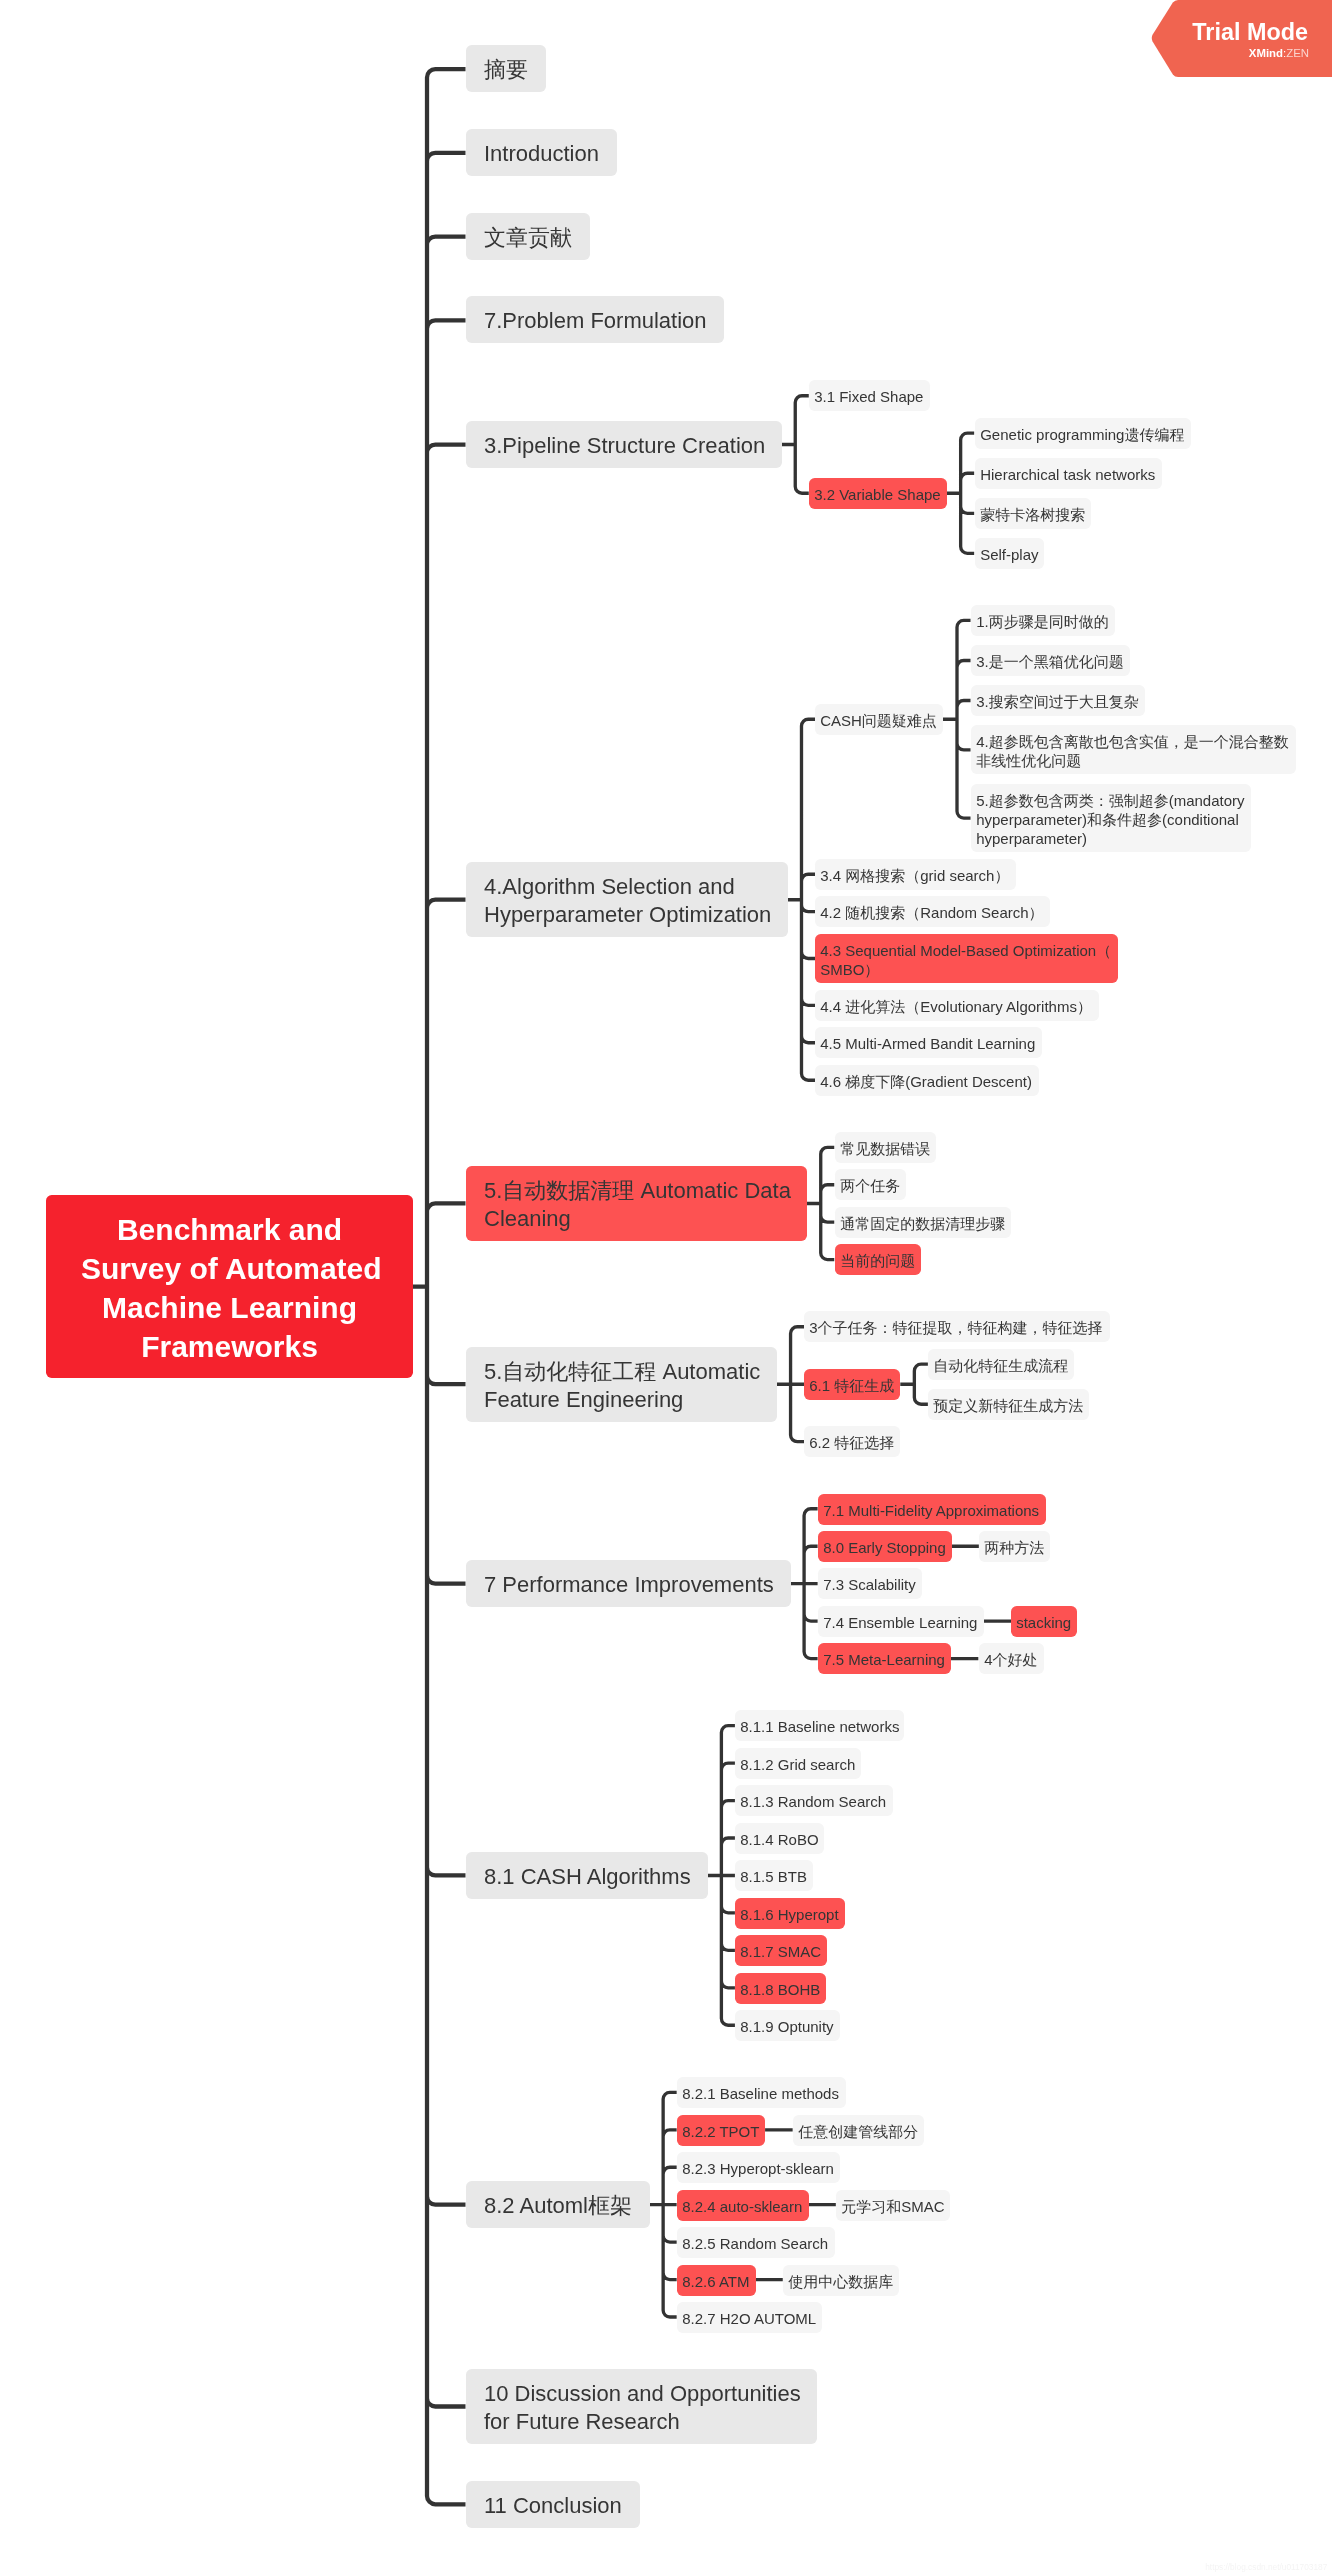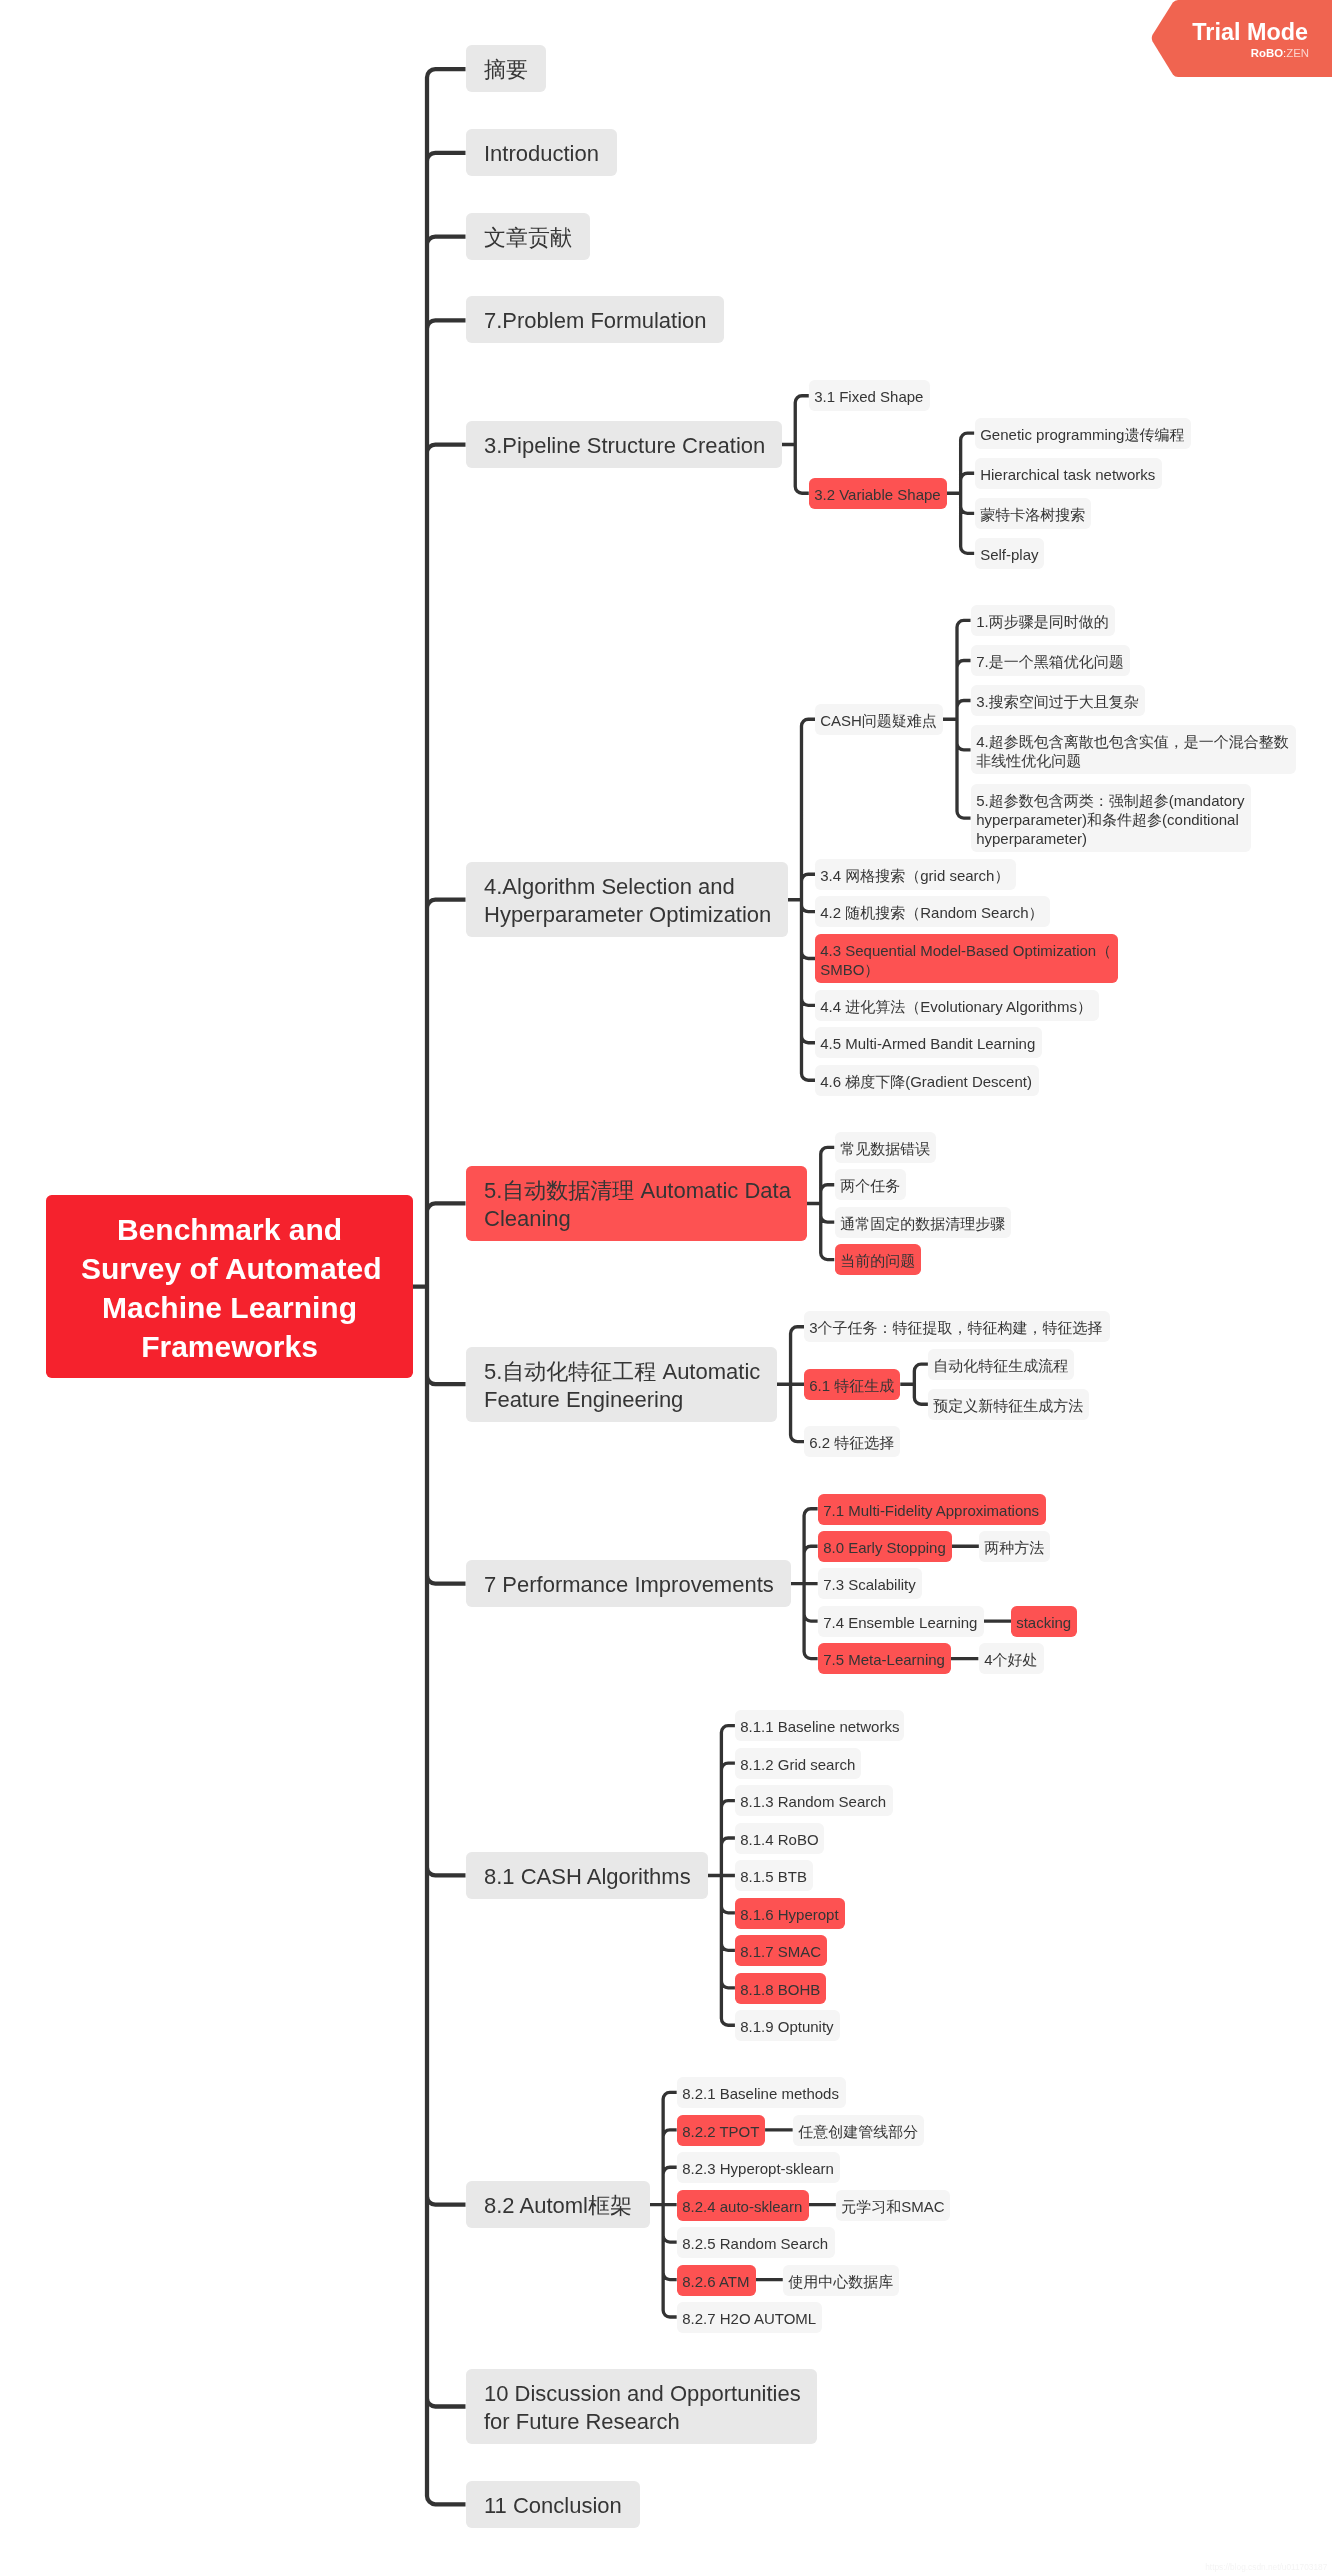--- a/index.html
+++ b/index.html
@@ -37,21 +37,21 @@
       <div class="node topic" style="left: 809px; top: 380px; width: 121px; height: 31px; font: 400 15px / 19px &quot;Liberation Sans&quot;, sans-serif; padding: 7.3px 5.2px 4.7px; background: rgb(245, 245, 245); color: rgb(53, 53, 53);">3.1 Fixed Shape</div>
       <div class="node topic" style="left: 809px; top: 478px; width: 138px; height: 31px; font: 400 15px / 19px &quot;Liberation Sans&quot;, sans-serif; padding: 7.3px 5.2px 4.7px; background: rgb(253, 82, 82); color: rgb(53, 53, 53);">3.2 Variable Shape</div>
       <div class="node topic" style="left: 975px; top: 418px; width: 216px; height: 31px; font: 400 15px / 19px &quot;Liberation Sans&quot;, sans-serif; padding: 7.3px 5.2px 4.7px; background: rgb(245, 245, 245); color: rgb(53, 53, 53);">Genetic programming遗传编程</div>
       <div class="node topic" style="left: 975px; top: 458px; width: 187px; height: 31px; font: 400 15px / 19px &quot;Liberation Sans&quot;, sans-serif; padding: 7.3px 5.2px 4.7px; background: rgb(245, 245, 245); color: rgb(53, 53, 53);">Hierarchical task networks</div>
       <div class="node topic" style="left: 975px; top: 498px; width: 116px; height: 31px; font: 400 15px / 19px &quot;Liberation Sans&quot;, sans-serif; padding: 7.3px 5.2px 4.7px; background: rgb(245, 245, 245); color: rgb(53, 53, 53);">蒙特卡洛树搜索</div>
       <div class="node topic" style="left: 975px; top: 538px; width: 69px; height: 31px; font: 400 15px / 19px &quot;Liberation Sans&quot;, sans-serif; padding: 7.3px 5.2px 4.7px; background: rgb(245, 245, 245); color: rgb(53, 53, 53);">Self-play</div>
       <div class="node topic" style="left: 466px; top: 862px; width: 322px; height: 75px; font: 400 22px / 28px &quot;Liberation Sans&quot;, sans-serif; padding: 11px 18px 8.3px; background: rgb(232, 232, 232); color: rgb(53, 53, 53);">4.Algorithm Selection and
 Hyperparameter Optimization</div>
       <div class="node topic" style="left: 815px; top: 704px; width: 128px; height: 31px; font: 400 15px / 19px &quot;Liberation Sans&quot;, sans-serif; padding: 7.3px 5.2px 4.7px; background: rgb(245, 245, 245); color: rgb(53, 53, 53);">CASH问题疑难点</div>
       <div class="node topic" style="left: 971px; top: 605px; width: 144px; height: 31px; font: 400 15px / 19px &quot;Liberation Sans&quot;, sans-serif; padding: 7.3px 5.2px 4.7px; background: rgb(245, 245, 245); color: rgb(53, 53, 53);">1.两步骤是同时做的</div>
-      <div class="node topic" style="left: 971px; top: 645px; width: 159px; height: 31px; font: 400 15px / 19px &quot;Liberation Sans&quot;, sans-serif; padding: 7.3px 5.2px 4.7px; background: rgb(245, 245, 245); color: rgb(53, 53, 53);">7.是一个黑箱优化问题</div>
+      <div class="node topic" style="left: 971px; top: 645px; width: 159px; height: 31px; font: 400 15px / 19px &quot;Liberation Sans&quot;, sans-serif; padding: 7.3px 5.2px 4.7px; background: rgb(245, 245, 245); color: rgb(53, 53, 53);">3.是一个黑箱优化问题</div>
       <div class="node topic" style="left: 971px; top: 685px; width: 174px; height: 31px; font: 400 15px / 19px &quot;Liberation Sans&quot;, sans-serif; padding: 7.3px 5.2px 4.7px; background: rgb(245, 245, 245); color: rgb(53, 53, 53);">3.搜索空间过于大且复杂</div>
       <div class="node topic" style="left: 971px; top: 725px; width: 325px; height: 49px; font: 400 15px / 19px &quot;Liberation Sans&quot;, sans-serif; padding: 7.3px 5.2px 4.7px; background: rgb(245, 245, 245); color: rgb(53, 53, 53);">4.超参既包含离散也包含实值，是一个混合整数
 非线性优化问题</div>
       <div class="node topic" style="left: 971px; top: 784px; width: 280px; height: 68px; font: 400 15px / 19px &quot;Liberation Sans&quot;, sans-serif; padding: 7.3px 5.2px 4.7px; background: rgb(245, 245, 245); color: rgb(53, 53, 53);">5.超参数包含两类：强制超参(mandatory
 hyperparameter)和条件超参(conditional
 hyperparameter)</div>
       <div class="node topic" style="left: 815px; top: 859px; width: 201px; height: 31px; font: 400 15px / 19px &quot;Liberation Sans&quot;, sans-serif; padding: 7.3px 5.2px 4.7px; background: rgb(245, 245, 245); color: rgb(53, 53, 53);">3.4 网格搜索（grid search）</div>
       <div class="node topic" style="left: 815px; top: 896px; width: 235px; height: 31px; font: 400 15px / 19px &quot;Liberation Sans&quot;, sans-serif; padding: 7.3px 5.2px 4.7px; background: rgb(245, 245, 245); color: rgb(53, 53, 53);">4.2 随机搜索（Random Search）</div>
       <div class="node topic" style="left: 815px; top: 934px; width: 303px; height: 49px; font: 400 15px / 19px &quot;Liberation Sans&quot;, sans-serif; padding: 7.3px 5.2px 4.7px; background: rgb(253, 82, 82); color: rgb(53, 53, 53);">4.3 Sequential Model-Based Optimization（
 SMBO）</div>
@@ -103,17 +103,17 @@
       <div class="node topic" style="left: 677px; top: 2302px; width: 145px; height: 31px; font: 400 15px / 19px &quot;Liberation Sans&quot;, sans-serif; padding: 7.3px 5.2px 4.7px; background: rgb(245, 245, 245); color: rgb(53, 53, 53);">8.2.7 H2O AUTOML</div>
       <div class="node topic" style="left: 466px; top: 2369px; width: 351px; height: 75px; font: 400 22px / 28px &quot;Liberation Sans&quot;, sans-serif; padding: 11px 18px 8.3px; background: rgb(232, 232, 232); color: rgb(53, 53, 53);">10 Discussion and Opportunities
 for Future Research</div>
       <div class="node topic" style="left: 466px; top: 2481px; width: 174px; height: 47px; font: 400 22px / 28px &quot;Liberation Sans&quot;, sans-serif; padding: 11px 18px 8.3px; background: rgb(232, 232, 232); color: rgb(53, 53, 53);">11 Conclusion</div>
     </div>
   <div id="badge">
     <svg width="181" height="77" viewBox="0 0 348 148" xmlns="http://www.w3.org/2000/svg">
       <path d="M 348 0 L 52 0 Q 46 0 42 5 L 3 67 Q 0 73 3 80 L 42 143 Q 46 148 52 148 L 348 148 Z" fill="#F06450"></path>
     </svg>
     <div id="badge-title">Trial Mode</div>
-    <div id="badge-brand"><span id="bb">RoBO</span><span id="bs">:</span><span id="bl">ZEN</span></div>
+    <div id="badge-brand"><span id="bb">XMind</span><span id="bs">:</span><span id="bl">ZEN</span></div>
   </div>
   <div id="wm" style="color: rgb(244, 244, 244);">https://blog.csdn.net/u011703187</div>
 </div>
 
 
 </body></html>

